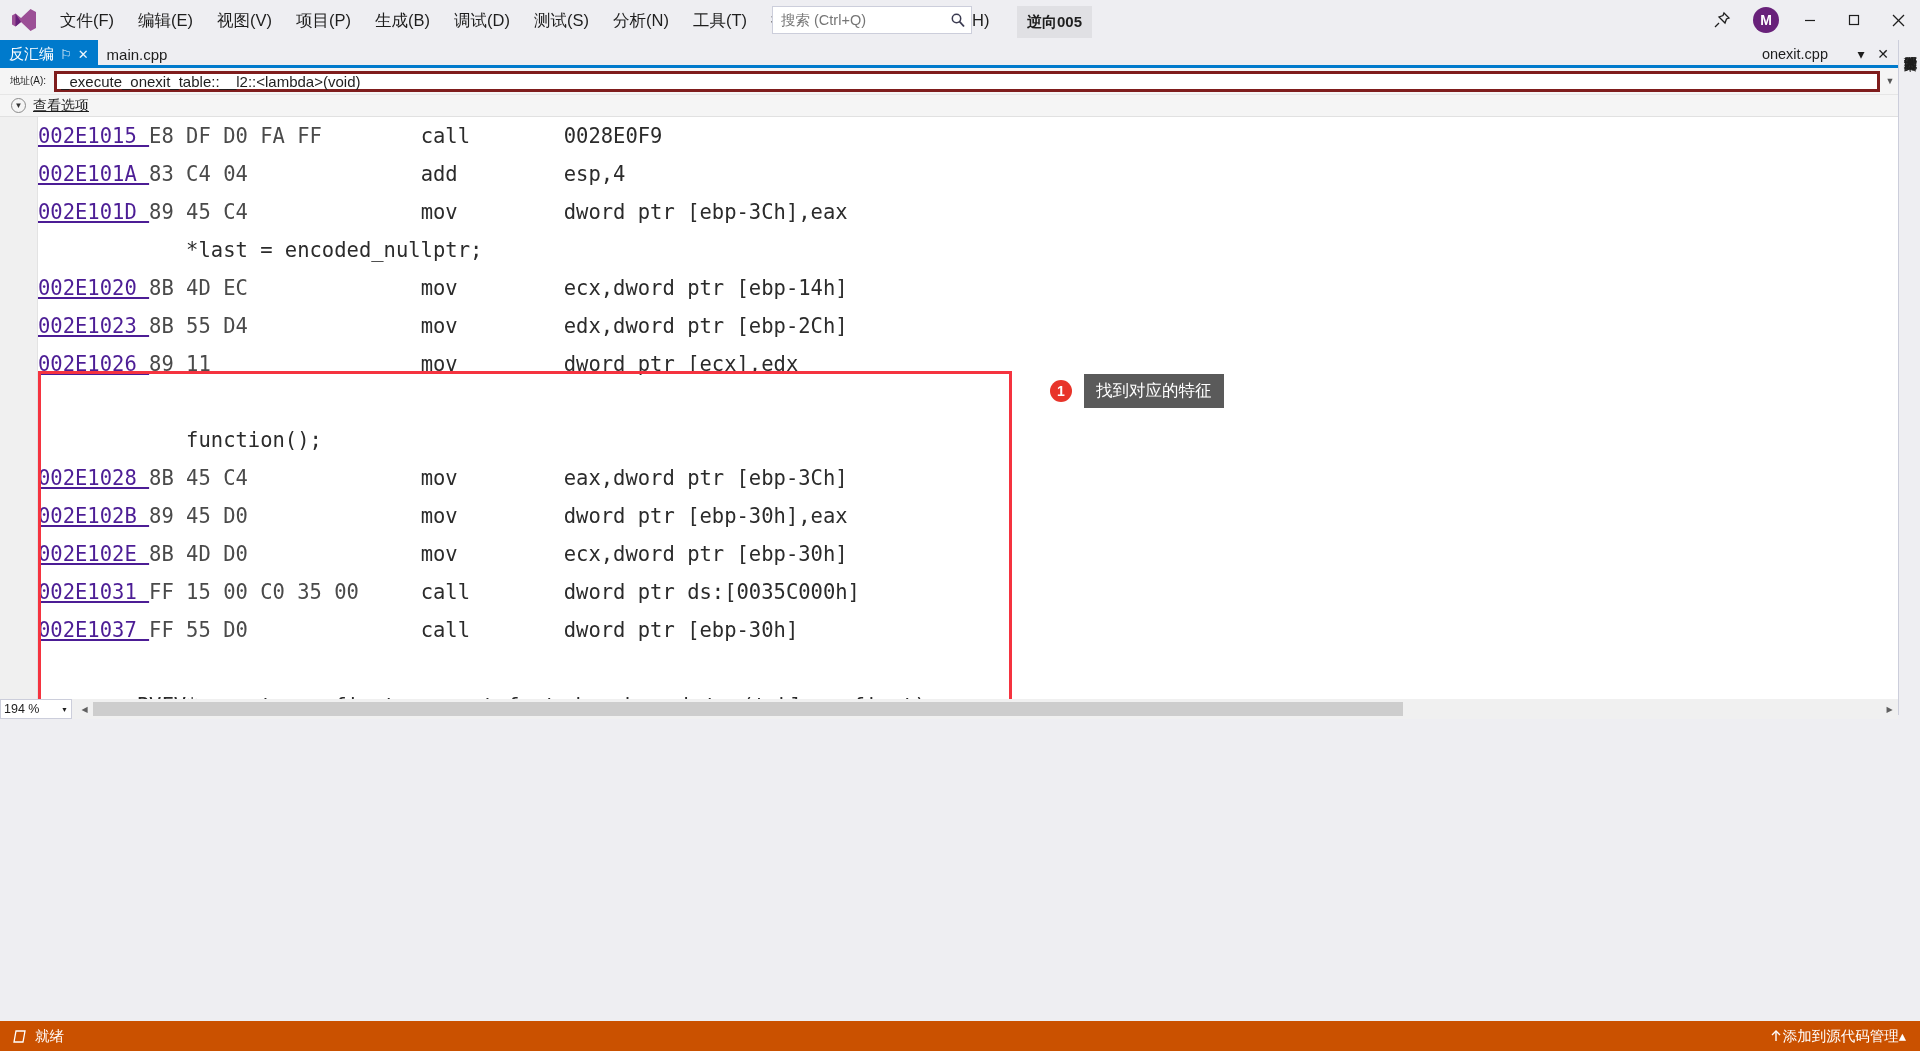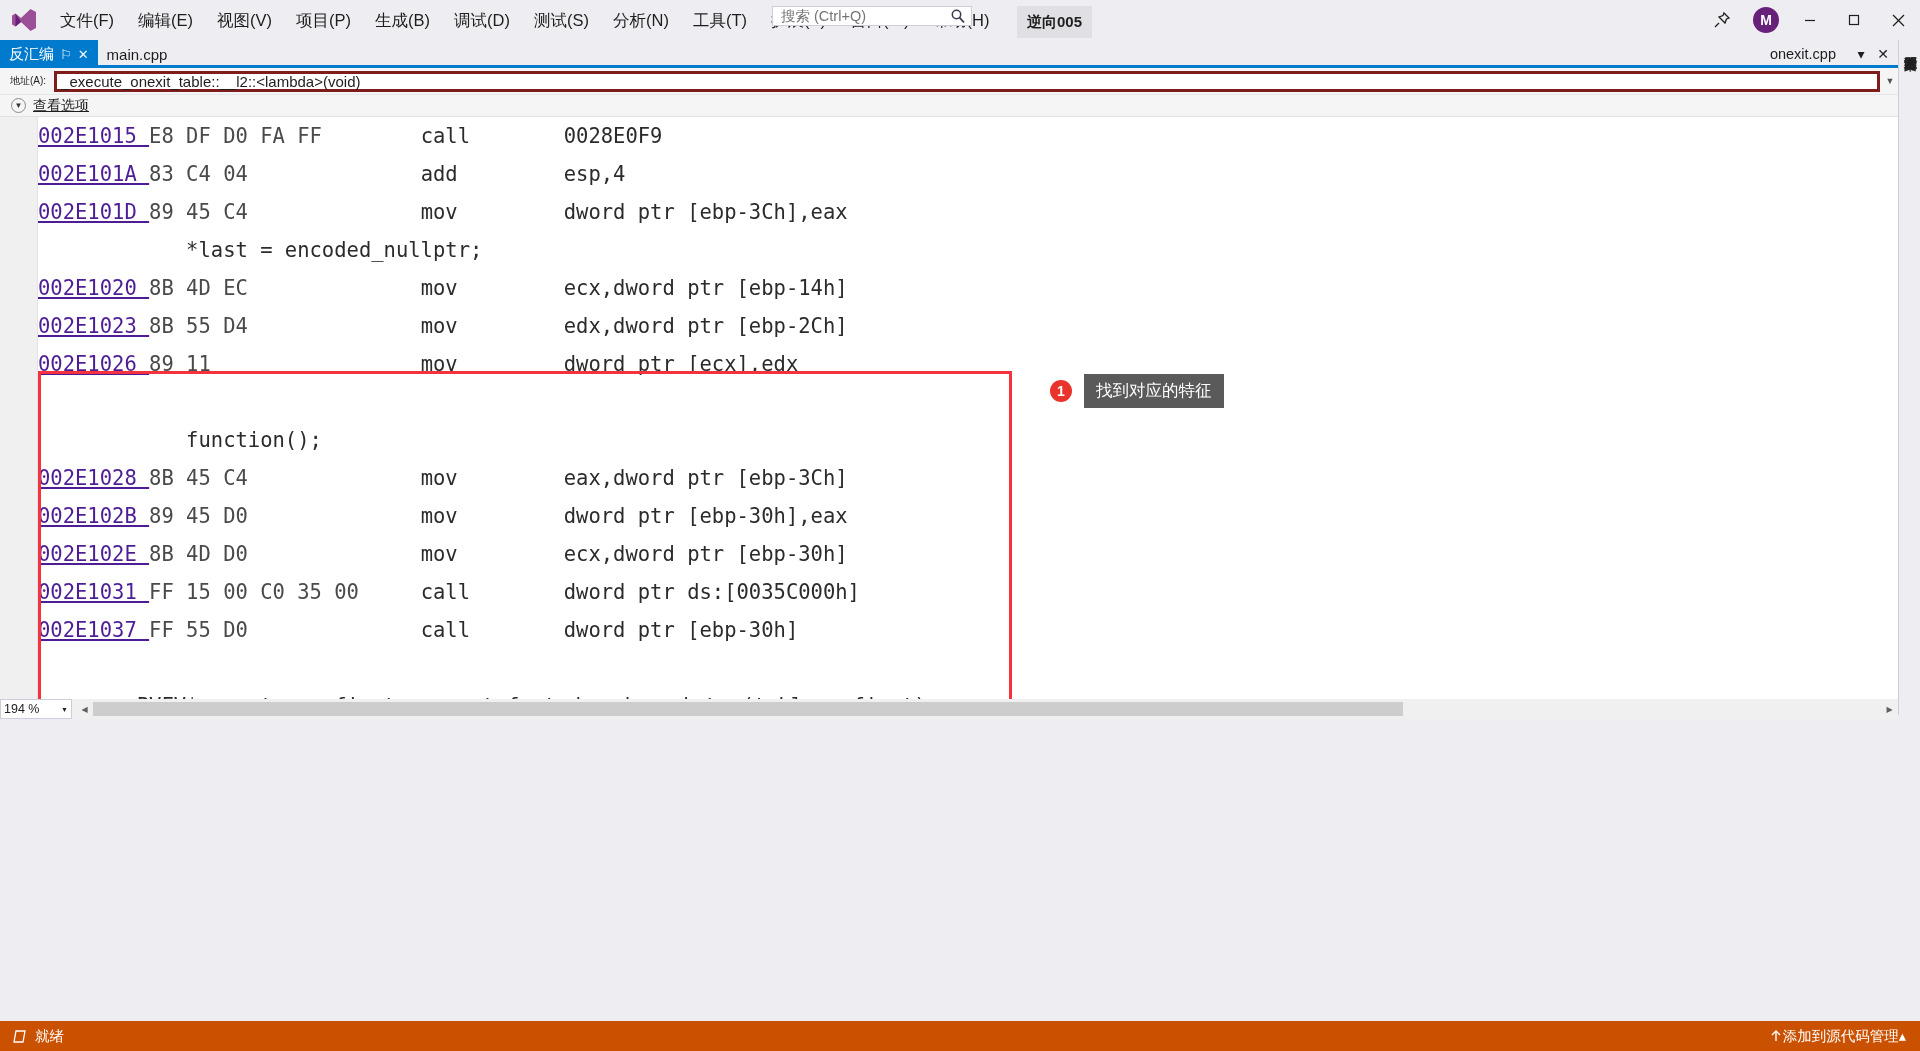--- a/index.html
+++ b/index.html
@@ -25,21 +25,21 @@
     display: flex; align-items: center; height: 40px;
   }
   .menu-item {
     font-size: 16.5px; color: #1E1E1E;
     padding: 0 12px; line-height: 40px;
     white-space: nowrap; cursor: default;
   }
 
   .searchbox {
     position: absolute; left: 772px; top: 6px;
-    width: 200px; height: 20px;
+    width: 200px; height: 28px;
     background: #FFFFFF; border: 1px solid #CCCEDB;
     display: flex; align-items: center;
   }
   .searchbox input {
     border: none; outline: none; background: transparent;
     font-size: 14.5px; color: #6D6D6D;
     font-family: "Liberation Sans", sans-serif;
     padding-left: 8px; flex: 1; width: 100%;
   }
   .search-ico { width: 26px; display:flex; align-items:center; justify-content:center; }
@@ -97,21 +97,21 @@
   .tab .pinico, .tab .closeico { font-size: 13px; opacity: .95; }
   .tab-underline {
     position: absolute; top: 65px; left: 0; width: 1920px; height: 3px;
     background: #007ACC;
   }
   .tabstrip-right {
     position: absolute; right: 0; top: 40px; height: 28px;
     display: flex; align-items: center; gap: 4px;
     padding-right: 6px; font-size: 14px; color: #1E1E1E;
   }
-  .tabstrip-right .fname { font-size: 14.5px; margin-right: 12px; }
+  .tabstrip-right .fname { font-size: 14.5px; margin-right: 20px; }
   .tsr-btn { width: 18px; text-align:center; cursor: default; }
 
   
   .addrbar {
     position: absolute; top: 68px; left: 0; width: 1898px; height: 27px;
     background: #F5F5F5;
     display: flex; align-items: center;
     border-bottom: 1px solid #E6E6E6;
   }
   .addr-label { font-size: 10px; color: #1E1E1E; padding: 0 8px 0 10px; white-space: nowrap;}

